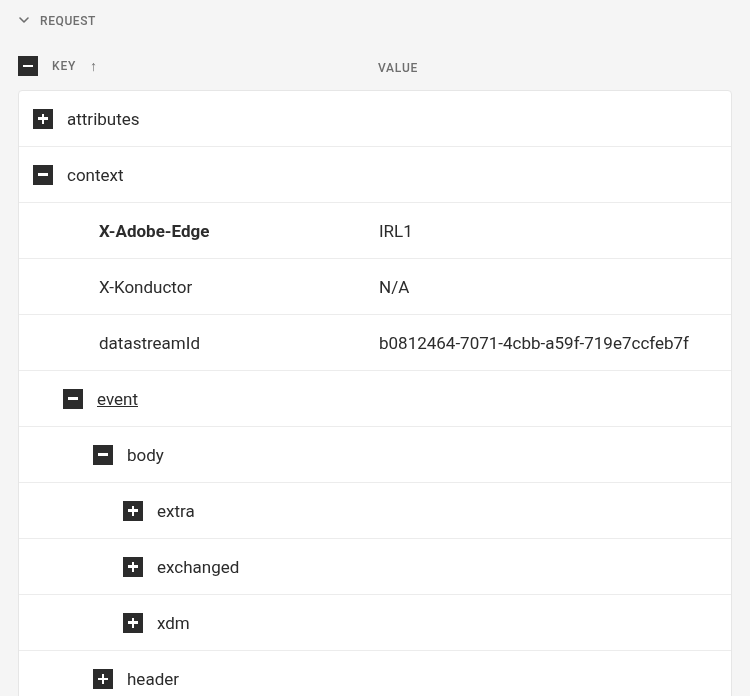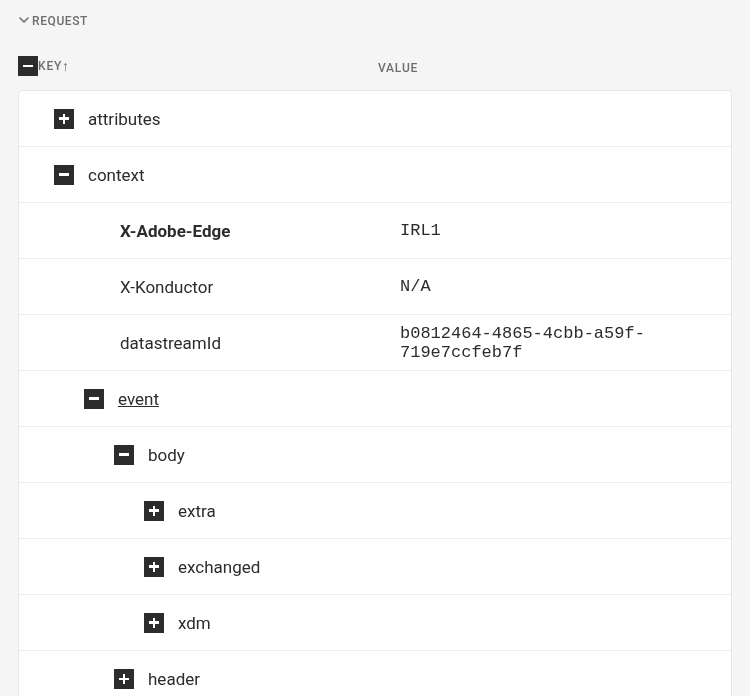--- a/index.html
+++ b/index.html
@@ -11,21 +11,21 @@
     font-size: 16px;
   }
   .page {
     width: 750px;
     min-height: 696px;
     background: #f5f5f5;
   }
   .section-header {
     display: flex;
     align-items: flex-start;
-    gap: 2px;
+    gap: 10px;
     padding: 14px 18px 14px 18px;
   }
   .chevron-icon {
     width: 12px; height: 12px;
     display: inline-flex;
     align-items: center; justify-content: center;
     color: #6e6e6e;
   }
   .section-title {
     font-size: 12px;
@@ -34,20 +34,21 @@
     font-weight: 500;
   }
   .columns-header {
     display: flex;
     align-items: center;
     padding: 14px 18px 14px 18px;
   }
   .col-key-header {
     display: flex;
     align-items: center;
+    gap: 14px;
     flex: 0 0 360px;
   }
   .col-value-header {
     flex: 1;
   }
   .col-label {
     font-size: 12px;
     letter-spacing: 0.8px;
     color: #6e6e6e;
     font-weight: 500;
@@ -87,27 +88,25 @@
     min-height: 56px;
     border-bottom: 1px solid #ececec;
     padding: 0 14px;
   }
   .row:last-child { border-bottom: none; }
   .key-cell {
     flex: 0 0 346px;
     display: flex;
     align-items: center;
     gap: 14px;
-    margin-left: 21px;
   }
   .value-cell {
     flex: 1;
     font-size: 17px;
     color: #2c2c2c;
-    font-family: Liberation Mono, monospace;
   }
   .key-text {
     font-size: 17px;
     color: #2c2c2c;
   }
   .indent-0 { padding-left: 0; }
   .indent-1 { padding-left: 30px; text-decoration: underline; }
   .indent-2 { padding-left: 60px; }
   .indent-3 { padding-left: 90px; }
 </style>
@@ -171,21 +170,21 @@
     <div class="key-cell indent-0" style="padding-left:66px;">
       <span class="key-text">X-Konductor</span>
     </div>
     <div class="value-cell">N/A</div>
   </div>
 
   <div class="row">
     <div class="key-cell indent-0" style="padding-left:66px;">
       <span class="key-text">datastreamId</span>
     </div>
-    <div class="value-cell">b0812464-4865-4cbb-a59f-719e7ccfeb7f</div>
+    <div class="value-cell">b0812464-7071-4cbb-a59f-719e7ccfeb7f</div>
   </div>
 
   <div class="row">
     <div class="key-cell indent-1">
       <span class="toggle-box">
             <span class="bar"></span>
           </span>
       <span class="key-text">event</span>
     </div>
     <div class="value-cell"></div>

